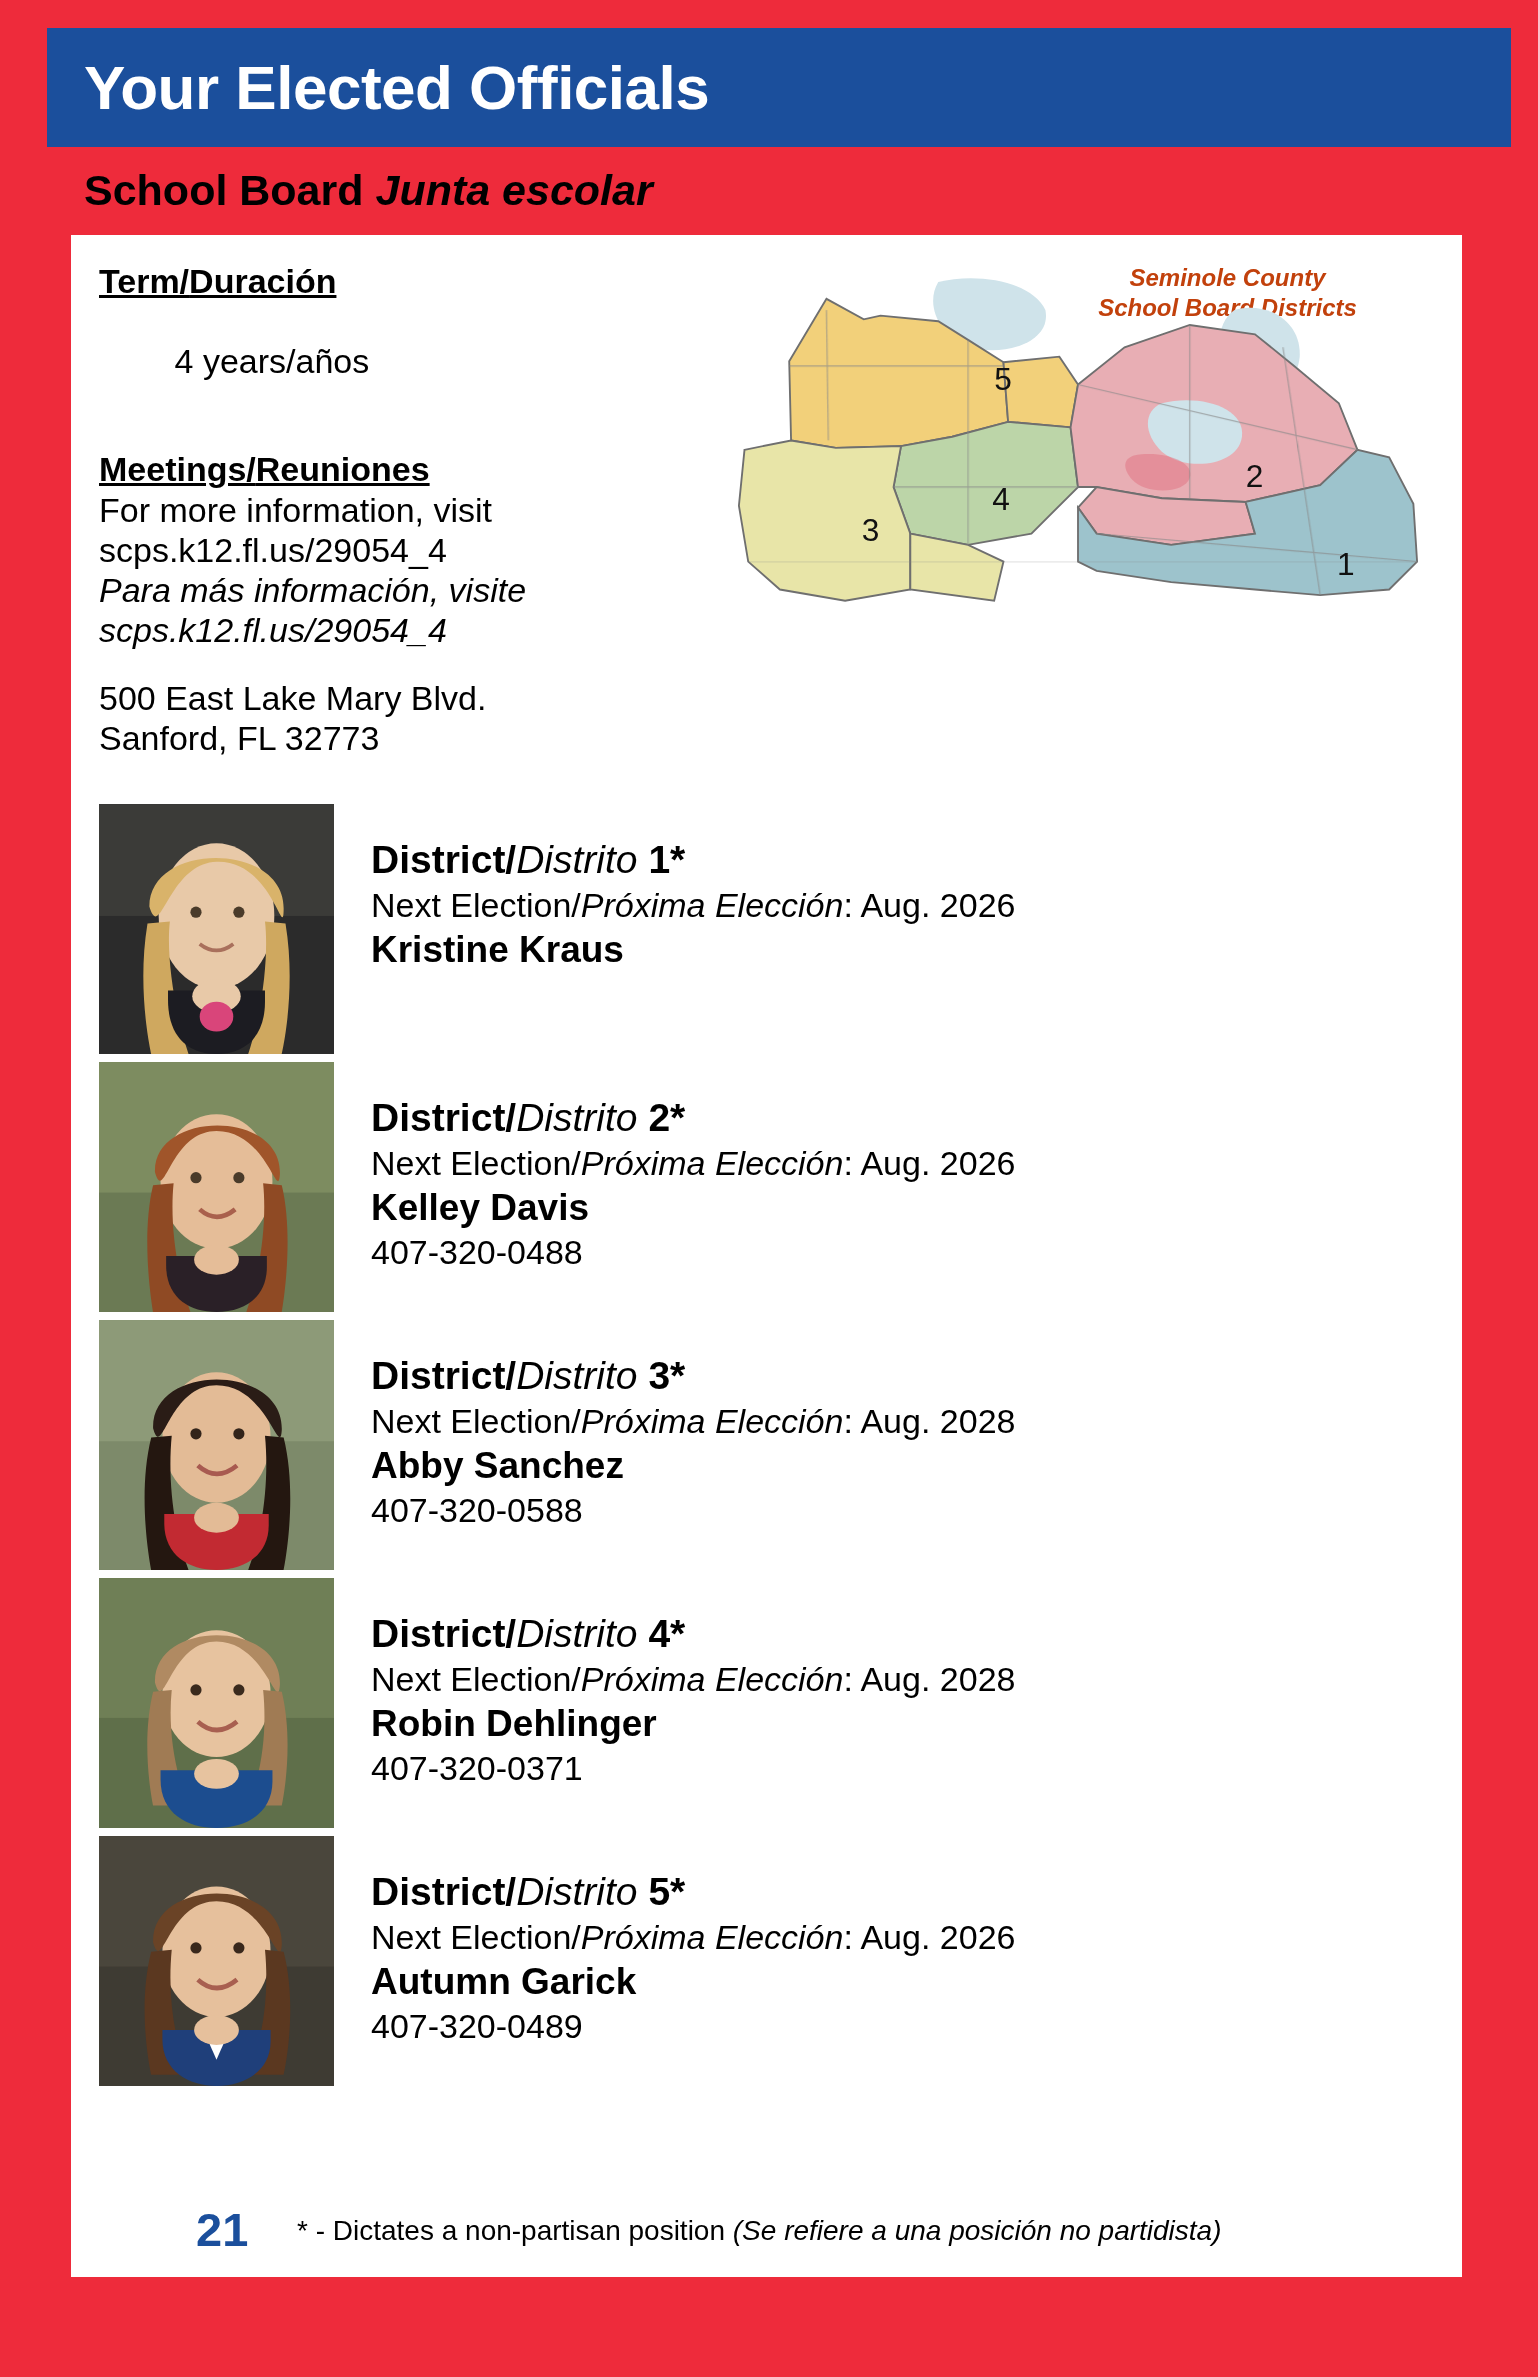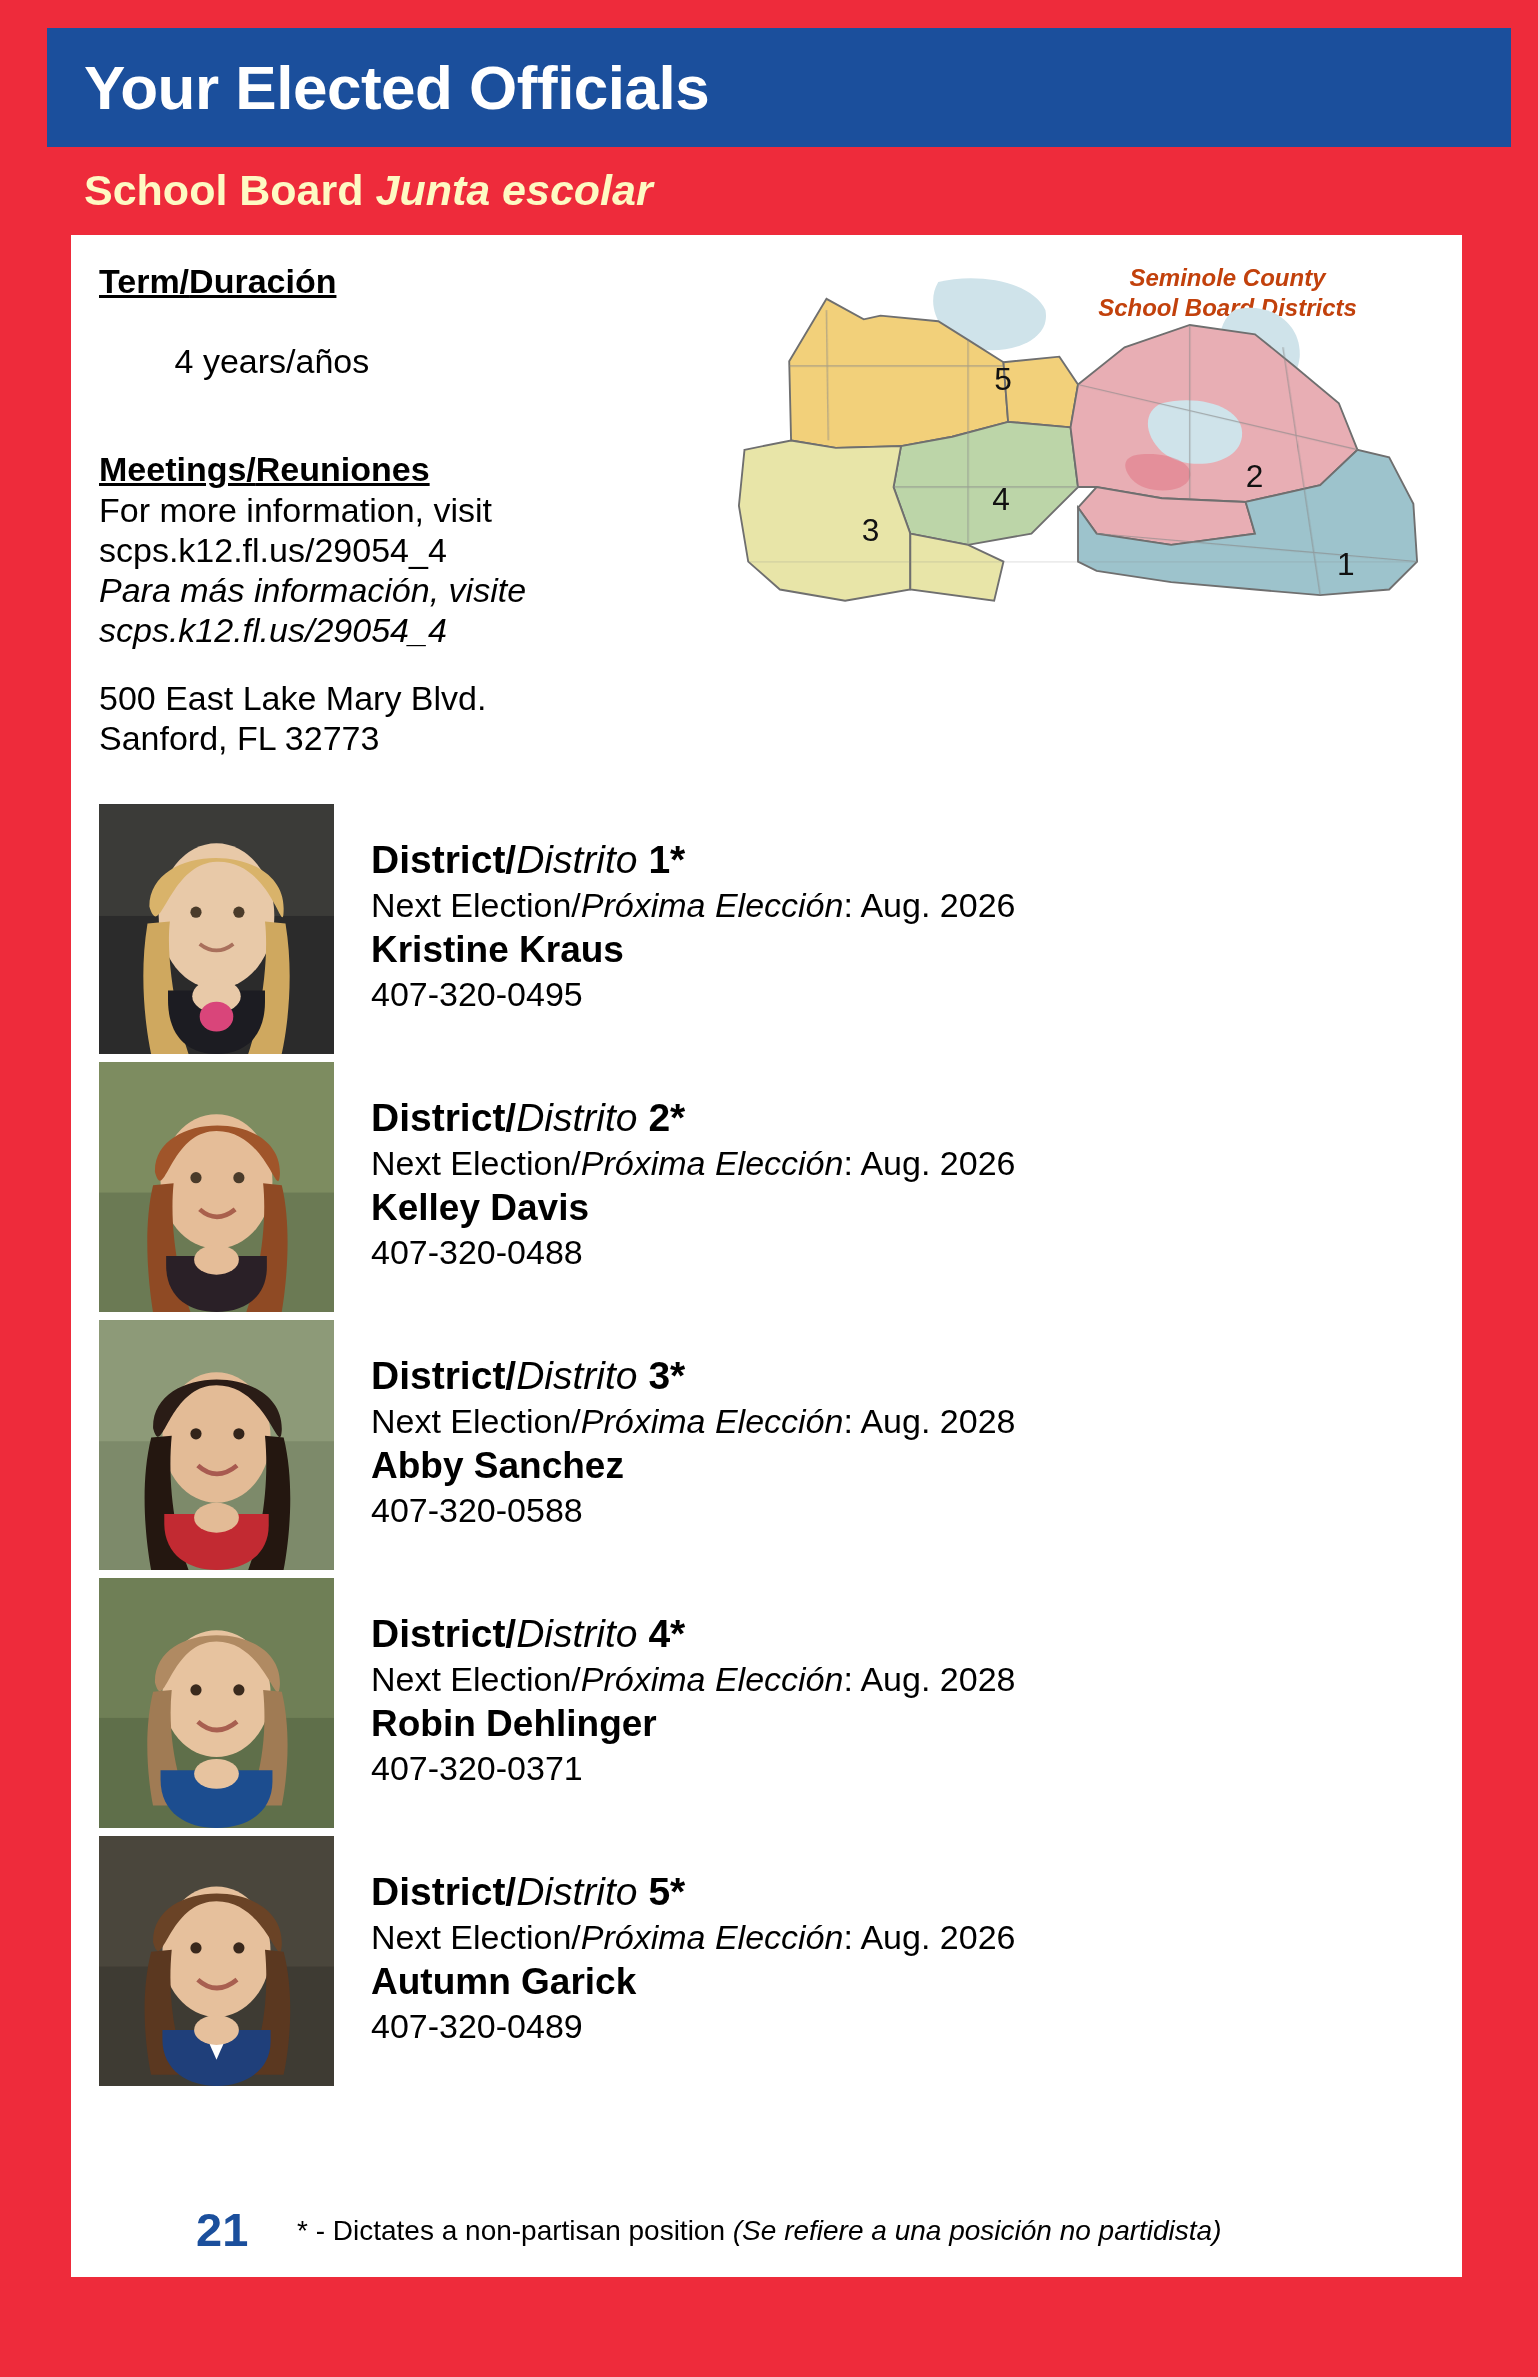--- a/index.html
+++ b/index.html
@@ -45,21 +45,21 @@
     left: 47px;
     top: 147px;
     width: 1464px;
     height: 86px;
     background: #ee2b3b;
     display: flex;
     align-items: center;
   }
   .subheader-text {
     margin-left: 37px;
-    color: #fef9c3;
+    color: #000000;
     font-size: 43px;
     font-weight: bold;
   }
   .subheader-text .es {
     font-style: italic;
     font-weight: bold;
   }
 
   
   .content {
@@ -307,21 +307,20 @@
         </div>
         <div class="details">
           <div class="d-title">
             <span>District/</span><span class="es">Distrito</span>
             <span>1*</span>
           </div>
           <div class="d-election">
             <span>Next Election/</span><span class="es">Próxima Elección</span><span>: Aug. 2026</span>
           </div>
           <div class="d-name">Kristine Kraus</div>
-          <div class="d-phone">407-320-0495</div>
         </div>
       </div>
 
       <div class="official">
         <div class="photo">
           <svg width="235" height="250" viewBox="0 0 252 268">
             <rect width="252" height="268" fill="#6b7a54"></rect>
             <rect x="0" y="0" width="252" height="140" fill="#7d8c60"></rect>
             <ellipse cx="126" cy="128" rx="60" ry="72" fill="#e5bd98"></ellipse>
             <path d="M60,118 C58,52 196,50 194,120 C192,152 180,74 126,74 C76,74 70,154 60,118 Z" fill="#a0552a"></path>

